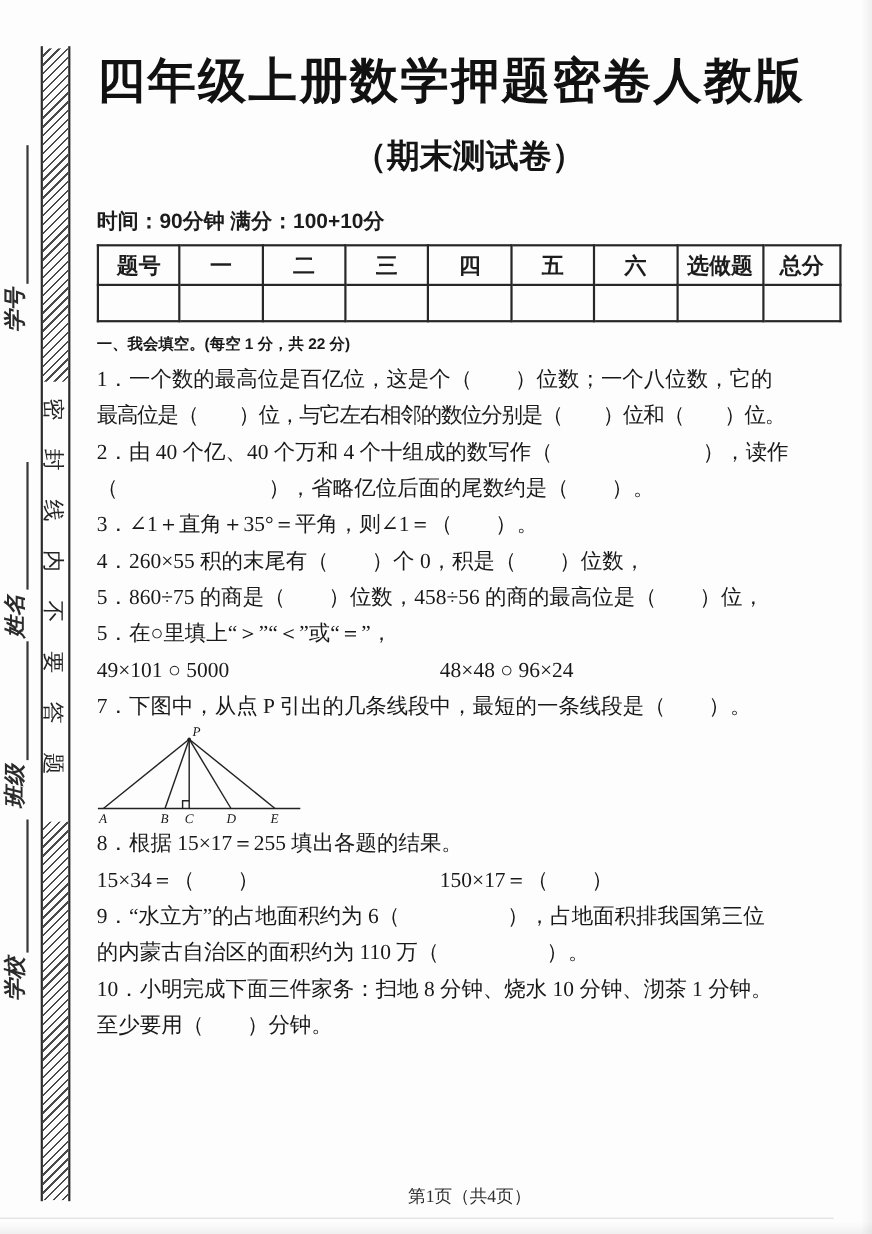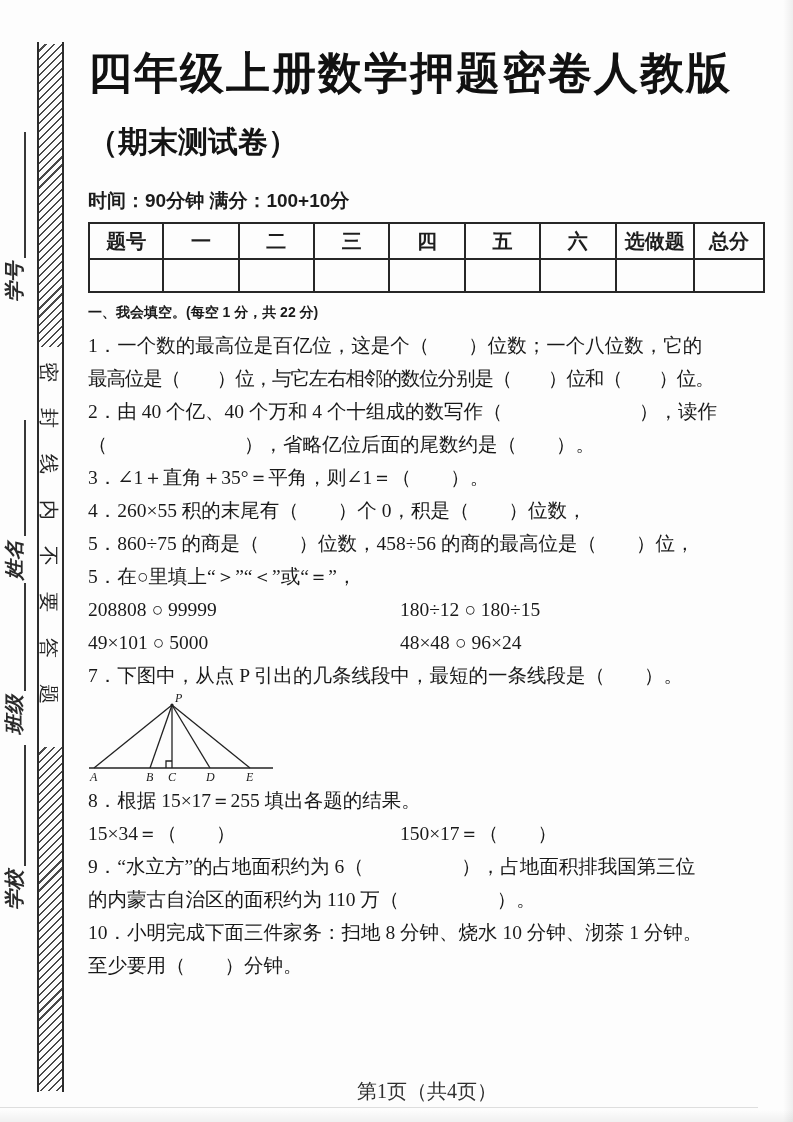--- a/index.html
+++ b/index.html
@@ -20,21 +20,21 @@
                font-size:20px; letter-spacing:26px; color:#242424; }
   .field { position:absolute; height:24px; transform-origin:0 0; transform:rotate(-90deg);
            display:flex; align-items:flex-end; white-space:nowrap;
            font-size:20px; font-weight:bold; font-style:italic; color:#2a2a2a; line-height:24px; }
   .field .blank { flex:1; border-bottom:2px solid #383838; height:100%; margin-left:4px; }
 
   
   .title { position:absolute; left:88px; top:44px; width:677px; text-align:left;
            font-family:"Liberation Sans","DejaVu Sans",sans-serif; font-weight:bold;
            font-size:44px; letter-spacing:2px; color:#111; }
-  .subtitle { position:absolute; left:88px; top:122px; width:677px; 
+  .subtitle { position:absolute; left:88px; top:122px; width:677px; text-align:center;
               font-family:"Liberation Sans","DejaVu Sans",sans-serif; font-weight:bold;
               font-size:30px; color:#141414; }
   .meta { position:absolute; left:88px; top:188px; width:677px; text-align:left;
           font-family:"Liberation Sans","DejaVu Sans",sans-serif; font-weight:bold;
           font-size:19px; color:#1c1c1c; }
 
   
   .score { position:absolute; left:88px; top:222px; width:677px;
            border-collapse:collapse; table-layout:fixed;
            font-family:"Liberation Sans","DejaVu Sans",sans-serif;border-radius:19px; }
@@ -50,21 +50,21 @@
   .tight { letter-spacing:-1.1px; }
   .h { font-family:"Liberation Sans","DejaVu Sans",sans-serif; font-weight:bold; font-size:14px; }
   .col2 { position:absolute; left:46%; }
   .ans { position:absolute; right:18px; }
 
   .fig { height:92px; position:relative; }
   .fig svg { position:absolute; left:0; top:0; }
   .fig text { font-family:"Liberation Serif","DejaVu Serif",serif; font-style:italic; font-size:12px; fill:#1a1a1a; }
 
   .footer { position:absolute; left:88px; top:1078px; width:678px; text-align:center;
-            font-size:20px; color:#2f2f2f; }
+            font-size:16px; color:#2f2f2f; }
 
   
   .edge-r { position:absolute; right:0; top:0; width:10px; height:100%; background:linear-gradient(to right,rgba(0,0,0,0),rgba(0,0,0,0.06)); }
   .edge-b { position:absolute; left:0; bottom:0; width:100%; height:12px; background:linear-gradient(to bottom,rgba(0,0,0,0),rgba(0,0,0,0.05)); }
   .seam { position:absolute; left:0; top:1107px; width:758px; height:1px; background:#dedede; }
 </style>
 </head>
 <body>
 
 <div class="page">
@@ -142,24 +142,20 @@
     <div class="ln tight">最高位是（　　）位，与它左右相邻的数位分别是（　　）位和（　　）位。</div>
 
     <div class="ln">2．由 40 个亿、40 个万和 4 个十组成的数写作（　　　　　　　），读作</div>
     <div class="ln">（　　　　　　　），省略亿位后面的尾数约是（　　）。</div>
 
     <div class="ln">3．∠1＋直角＋35°＝平角，则∠1＝（　　）。</div>
     <div class="ln">4．260×55 积的末尾有（　　）个 0，积是（　　）位数，</div>
     <div class="ln">5．860÷75 的商是（　　）位数，458÷56 的商的最高位是（　　）位，</div>
 
     <div class="ln">5．在○里填上“＞”“＜”或“＝”，</div>
-    <div class="ln">
-      <span>208808 ○ 99999</span>
-      <span class="col2">180÷12 ○ 180÷15</span>
-    </div>
     <div class="ln">
       <span>49×101 ○ 5000</span>
       <span class="col2">48×48 ○ 96×24</span>
     </div>
 
     <div class="ln">7．下图中，从点 P 引出的几条线段中，最短的一条线段是（　　）。</div>
 
     <div class="fig">
       <svg width="200" height="92" viewBox="0 0 200 92">
         <g stroke="#222" stroke-width="1.3" fill="none">

